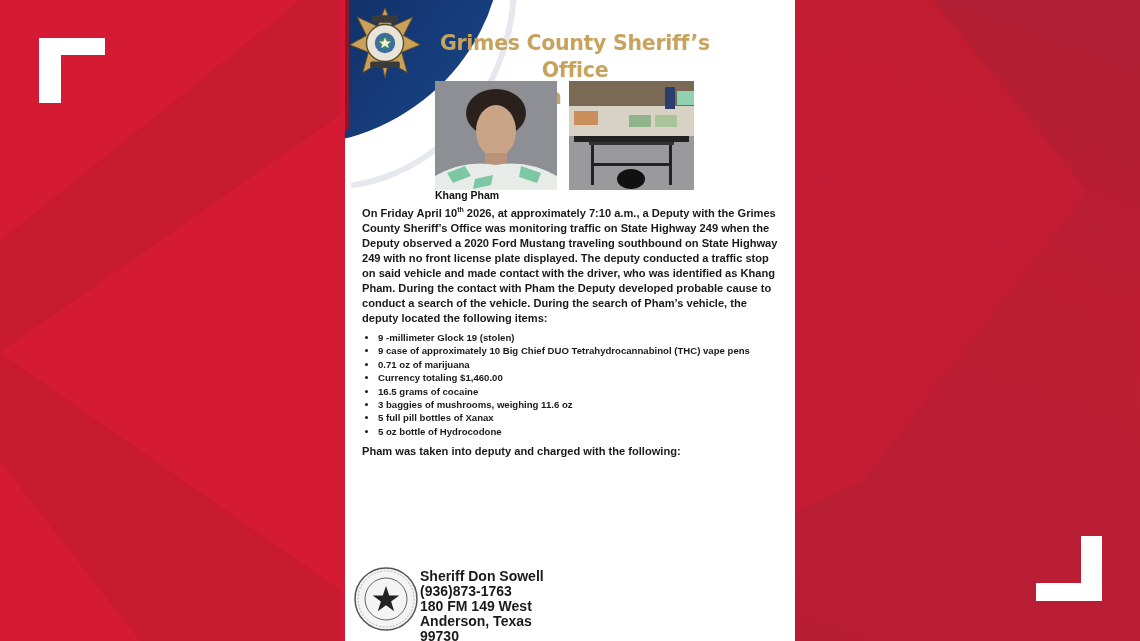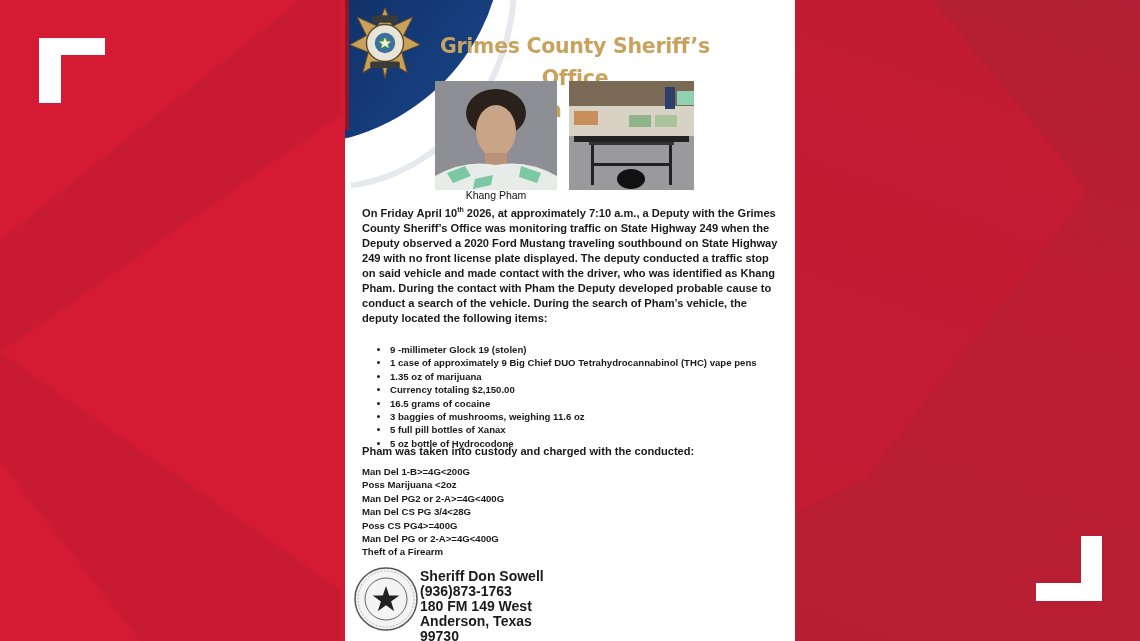--- a/index.html
+++ b/index.html
@@ -49,37 +49,37 @@
   .swoosh-white {
     position:absolute; left:-10px; top:-40px; width:190px; height:210px;
     border-radius:0 0 100% 0; border-right:6px solid #e6e8ee; border-bottom:6px solid #e6e8ee;
     transform:rotate(-8deg); background:transparent;
   }
   .redstrip { position:absolute; left:0; top:0; width:4px; height:130px; background:#8a1a2a; }
   .badge { position:absolute; left:2px; top:6px; width:76px; height:74px; }
 
   .title {
     position:absolute; left:60px; top:30px; width:340px; text-align:center;
-    color:#c8a35e; font-weight:bold; font-size:20.5px; line-height:32px;
+    color:#c8a35e; font-weight:bold; font-size:20.5px; line-height:27px;
     font-family:"DejaVu Sans", sans-serif; letter-spacing:-0.3px;
   }
   .photo { position:absolute; top:81px; height:109px; overflow:hidden; }
   .mugshot { left:90px; width:122px; background:#8f8f93; }
   .evidence { left:224px; width:125px; background:#8b8b8b; }
   .photo-caption {
-    position:absolute; left:90px; top:189px; width:122px; text-align:center;
-    font-size:10.5px; font-weight:normal; color:#111;
+    position:absolute; left:90px; top:189px; width:122px; 
+    font-size:10.5px; font-weight:bold; color:#111;
   }
   .body-text {
     position:absolute; left:17px; top:206px; width:420px;
     font-size:11.1px; line-height:15px; font-weight:bold; color:#1a1a1a;
   }
   .body-text sup { font-size:7px; vertical-align:5px; line-height:0; }
   .items {
-    position:absolute; left:17px; top:331px; width:420px; margin:12px; padding:0 0 0 16px;
+    position:absolute; left:17px; top:331px; width:420px; margin:0; padding:0 0 0 16px;
     font-size:9.6px; line-height:13.4px; font-weight:bold; color:#1a1a1a;
   }
   .items li { padding-left:0; }
   .charged-heading {
     position:absolute; left:17px; top:445px; width:420px;
     font-size:11.1px; font-weight:bold; color:#1a1a1a;
   }
   .charges {
     position:absolute; left:17px; top:465px; width:300px; margin:0; padding:0; list-style:none;
     font-size:9.6px; line-height:13.4px; font-weight:bold; color:#1a1a1a;
@@ -156,40 +156,31 @@
       <rect x="22" y="82" width="80" height="3" fill="#222"></rect>
       <ellipse cx="62" cy="98" rx="14" ry="10" fill="#111"></ellipse>
     </svg>
   </div>
   <div class="photo-caption">Khang Pham</div>
 
   <div class="body-text"><span>On Friday April 10</span><sup>th</sup><span> 2026, at approximately 7:10 a.m., a Deputy with the Grimes County Sheriff’s Office was monitoring traffic on State Highway 249 when the Deputy observed a 2020 Ford Mustang traveling southbound on State Highway 249 with no front license plate displayed. The deputy conducted a traffic stop on said vehicle and made contact with the driver, who was identified as Khang Pham. During the contact with Pham the Deputy developed probable cause to conduct a search of the vehicle. During the search of Pham’s vehicle, the deputy located the following items:</span></div>
 
   <ul class="items">
     <li>9 -millimeter Glock 19 (stolen)</li>
-    <li>1 case of approximately 9 Big Chief DUO Tetrahydrocannabinol (THC) vape pens</li>
-    <li>1.35 oz of marijuana</li>
-    <li>Currency totaling $2,150.00</li>
+    <li>9 case of approximately 10 Big Chief DUO Tetrahydrocannabinol (THC) vape pens</li>
+    <li>0.71 oz of marijuana</li>
+    <li>Currency totaling $1,460.00</li>
     <li>16.5 grams of cocaine</li>
     <li>3 baggies of mushrooms, weighing 11.6 oz</li>
     <li>5 full pill bottles of Xanax</li>
     <li>5 oz bottle of Hydrocodone</li>
   </ul>
 
-  <div class="charged-heading">Pham was taken into custody and charged with the conducted:</div>
+  <div class="charged-heading">Pham was taken into deputy and charged with the following:</div>
 
-  <ul class="charges">
-    <li>Man Del 1-B&gt;=4G&lt;200G</li>
-    <li>Poss Marijuana &lt;2oz</li>
-    <li>Man Del PG2 or 2-A&gt;=4G&lt;400G</li>
-    <li>Man Del CS PG 3/4&lt;28G</li>
-    <li>Poss CS PG4&gt;=400G</li>
-    <li>Man Del PG or 2-A&gt;=4G&lt;400G</li>
-    <li>Theft of a Firearm</li>
-  </ul>
 
   <svg class="seal" viewBox="0 0 66 66">
     <circle cx="33" cy="33" r="31" fill="#f4f4f4" stroke="#555" stroke-width="1.5"></circle>
     <circle cx="33" cy="33" r="21" fill="none" stroke="#666" stroke-width="1"></circle>
     <circle cx="33" cy="33" r="28" fill="none" stroke="#888" stroke-width="0.6" stroke-dasharray="2,1.5"></circle>
     <polygon points="33,20 36.2,29.6 46.3,29.6 38.1,35.6 41.2,45.2 33,39.2 24.8,45.2 27.9,35.6 19.7,29.6 29.8,29.6" fill="#222"></polygon>
   </svg>
 
   <div class="contact">
     <div>Sheriff Don Sowell</div>

